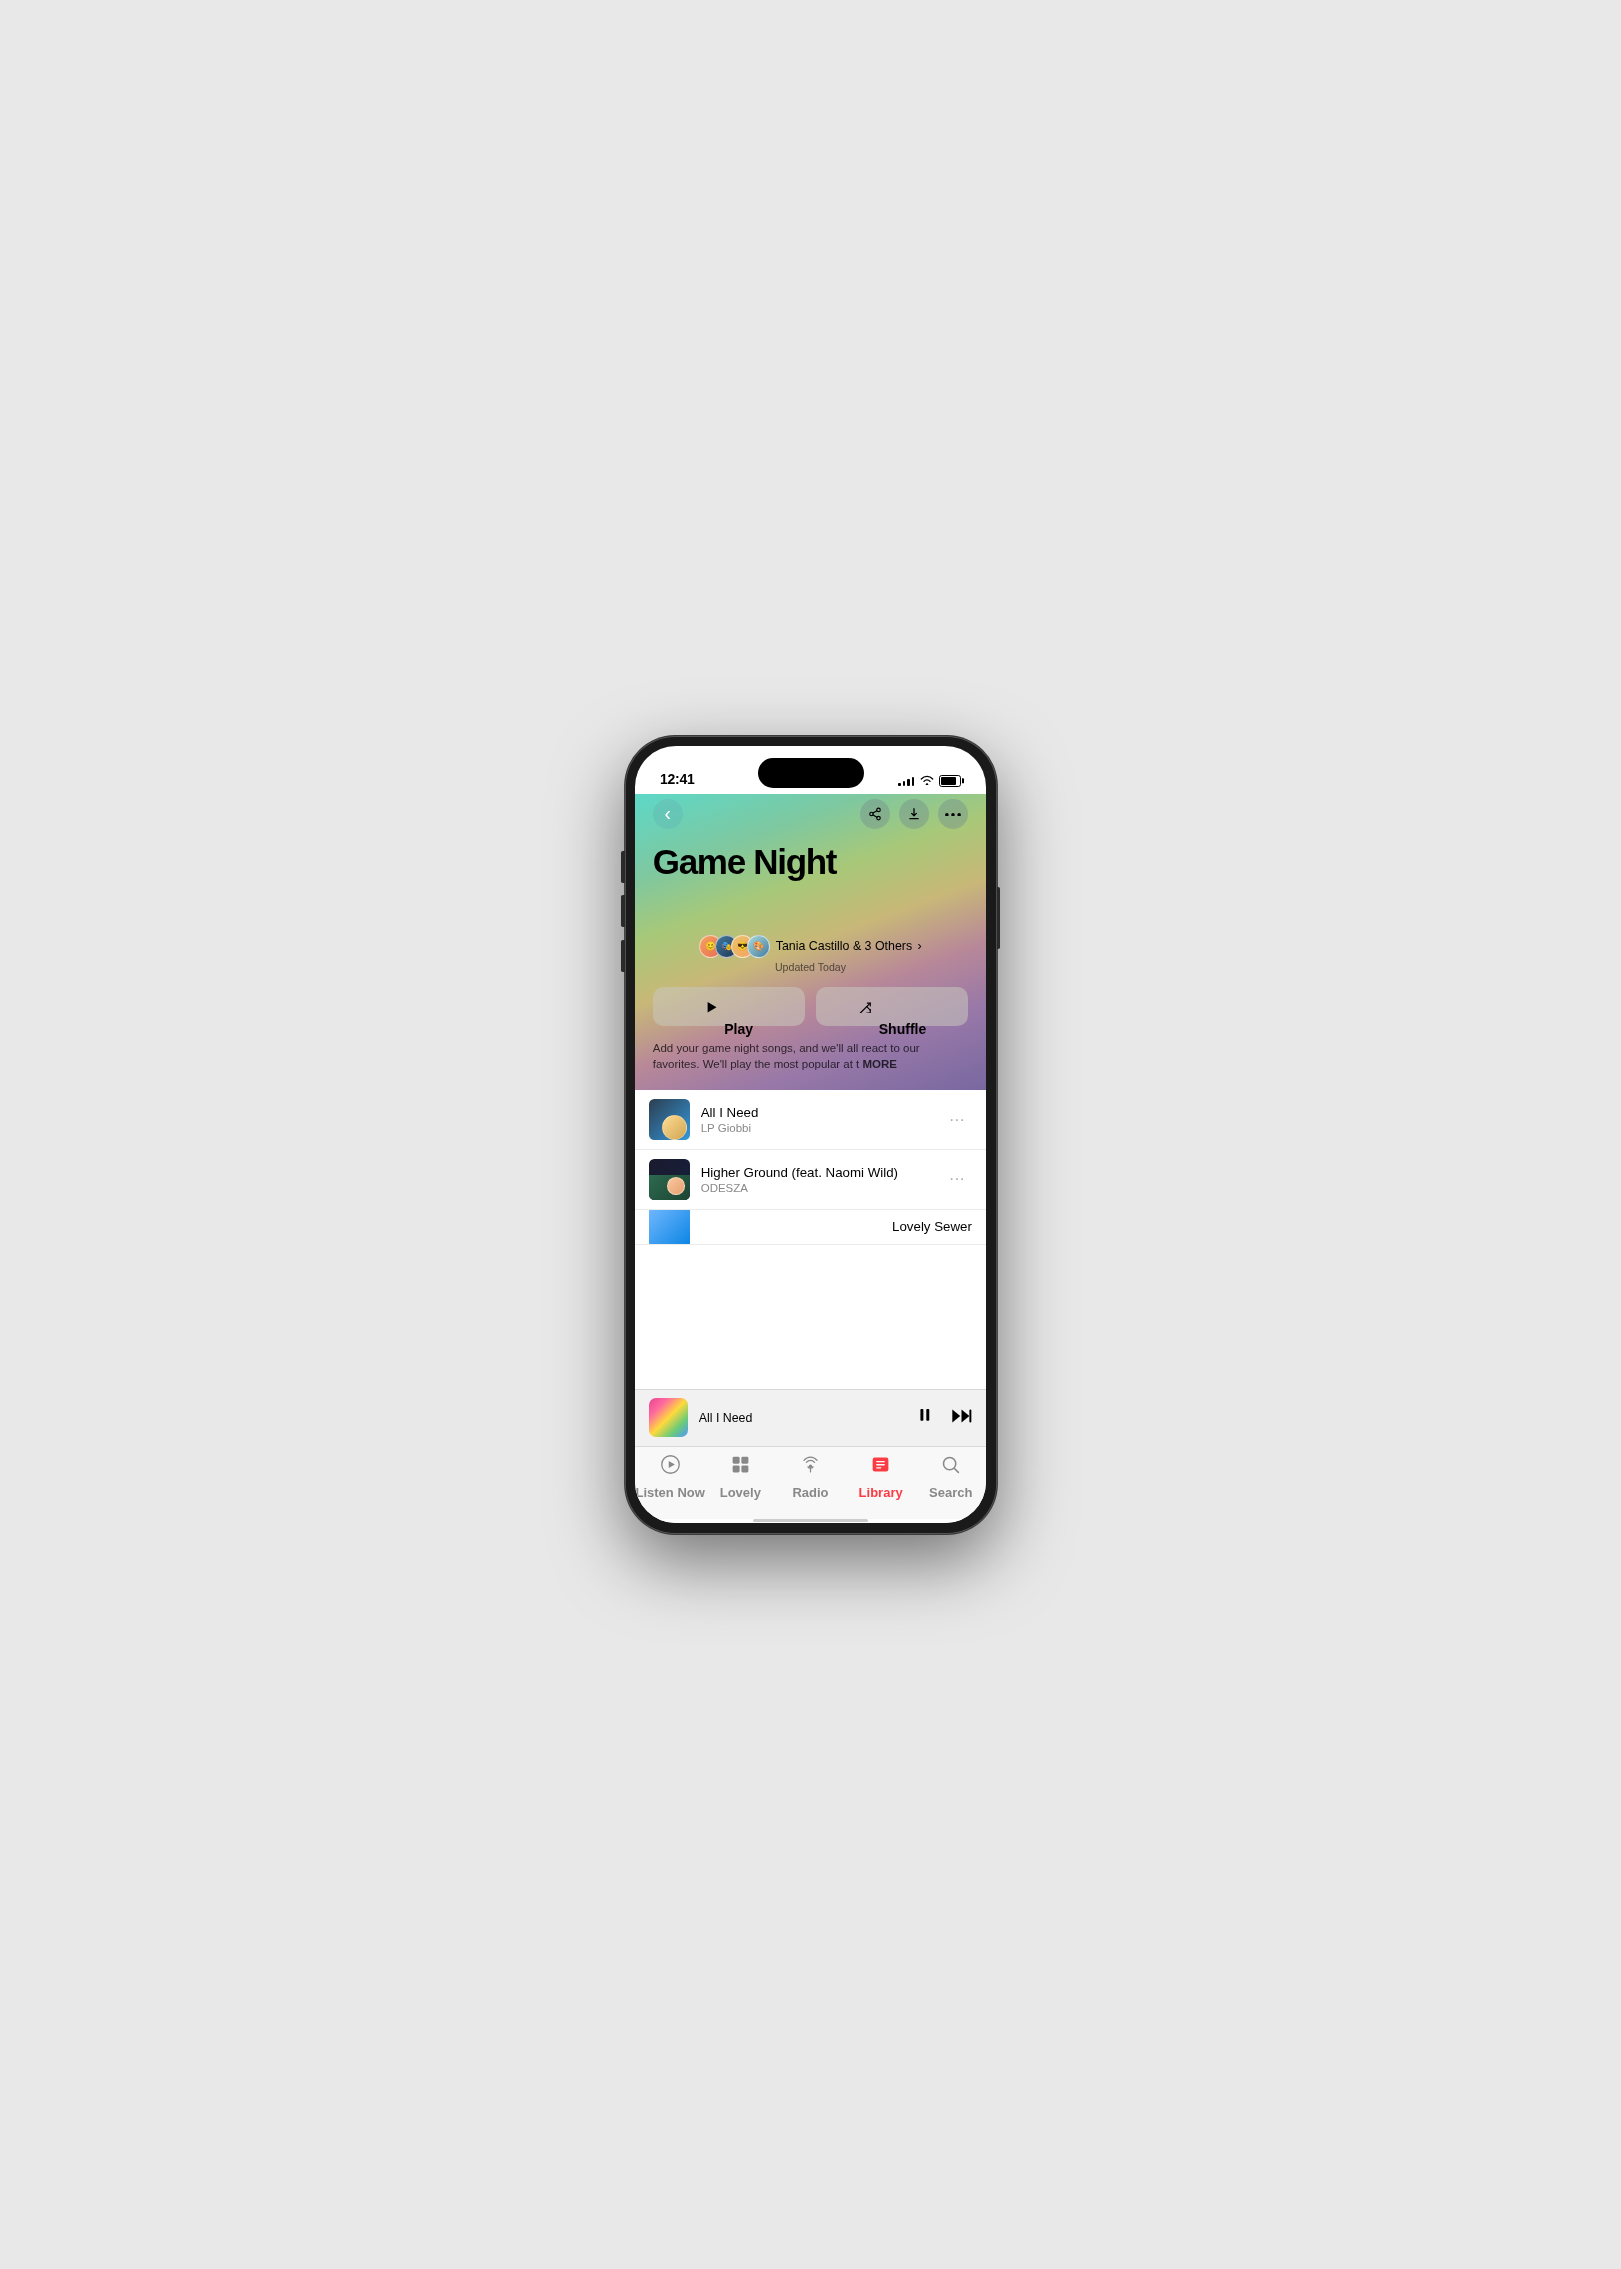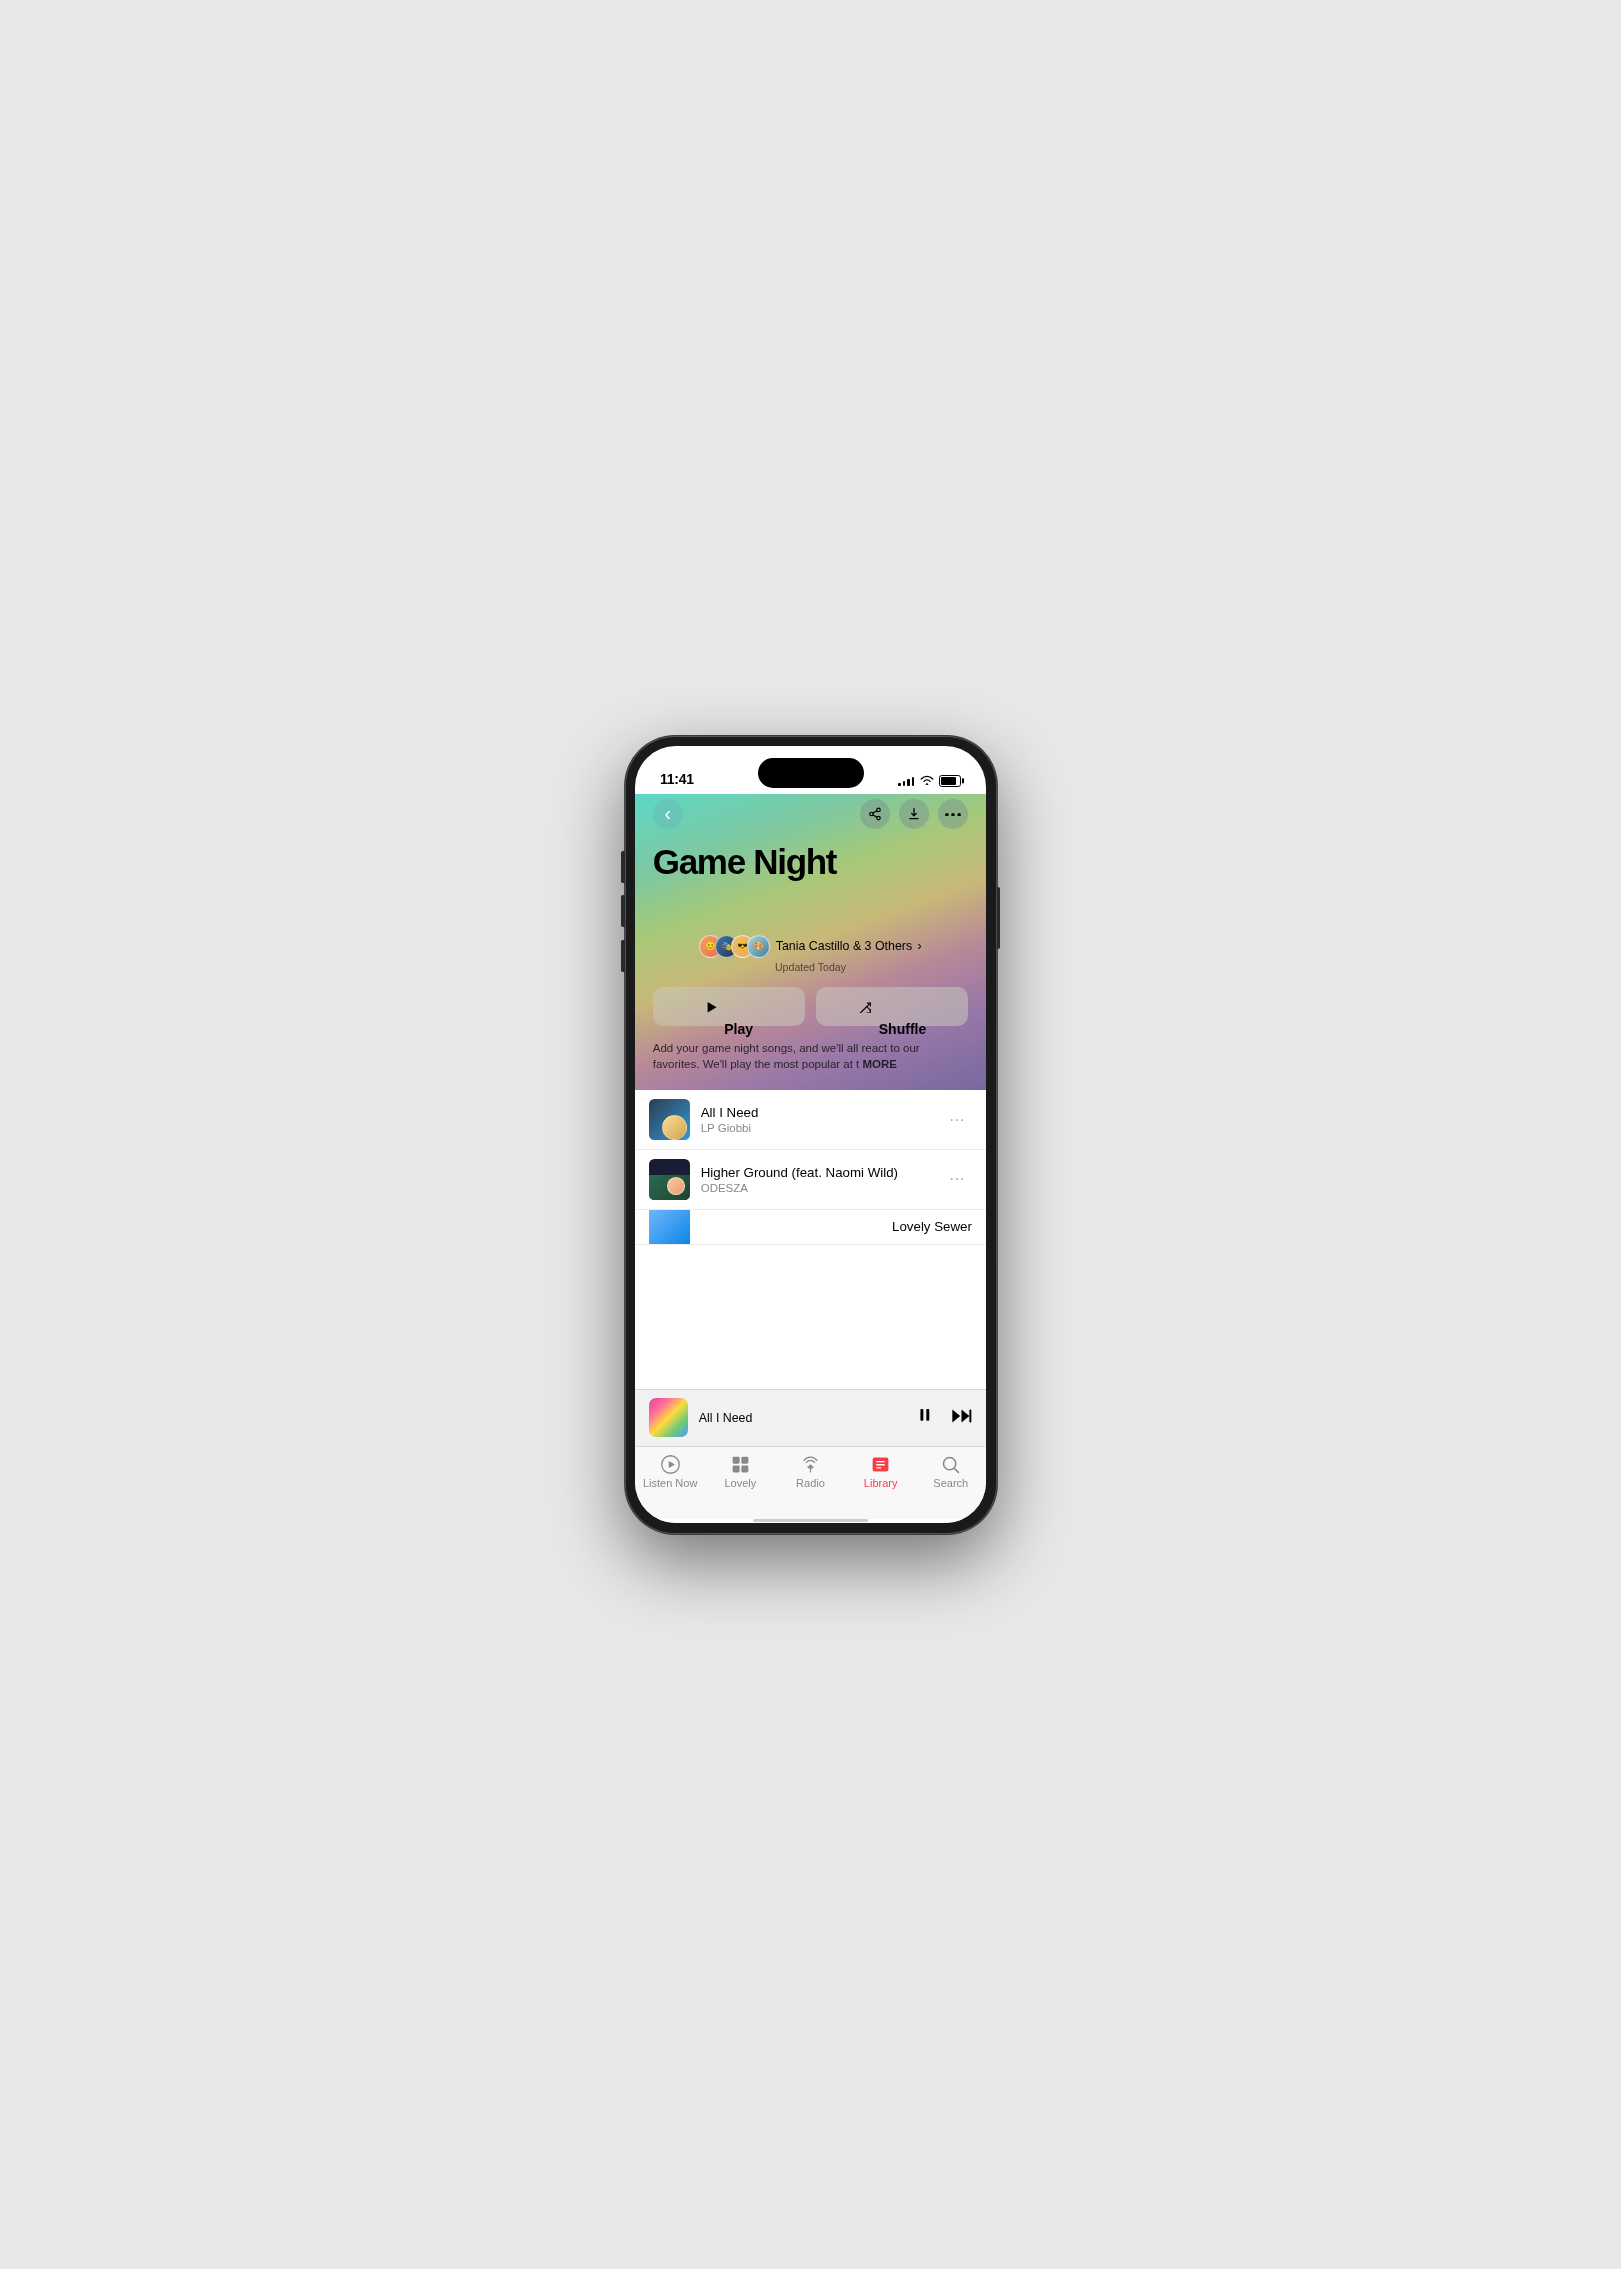--- a/index.html
+++ b/index.html
@@ -437,23 +437,24 @@
     .tab-icon {
       font-size: 19.5px;
       color: #888;
     }
 
     .tab-icon.active {
       color: #fc3c44;
     }
 
     .tab-label {
-      font-size: 11px;
+      font-size: 13px;
       color: #888;
-      font-weight: 400;
+      font-weight: 700;
+      margin-top: 8px;
     }
 
     .tab-label.active {
       color: #fc3c44;
     }
 
     .home-indicator {
       height: 4.4px;
       display: flex;
       justify-content: center;
@@ -471,21 +472,21 @@
     }
   </style>
 </head>
 <body>
 
 <div class="phone-outer">
   <div class="phone-screen">
     <div class="dynamic-island"></div>
 
     <div class="status-bar">
-      <span class="status-time">11:41</span>
+      <span class="status-time">12:41</span>
       <div class="status-icons">
         <div class="signal-bars">
           <div class="signal-bar" style="height:3.5px"></div>
           <div class="signal-bar" style="height:5.3px"></div>
           <div class="signal-bar" style="height:7px"></div>
           <div class="signal-bar" style="height:8.9px"></div>
         </div>
         <span class="wifi-icon">
           <svg width="14" height="10.6" viewBox="0 0 16 12" fill="none">
             <path d="M8 9.5a1.5 1.5 0 100 3 1.5 1.5 0 000-3z" fill="#000"></path>

